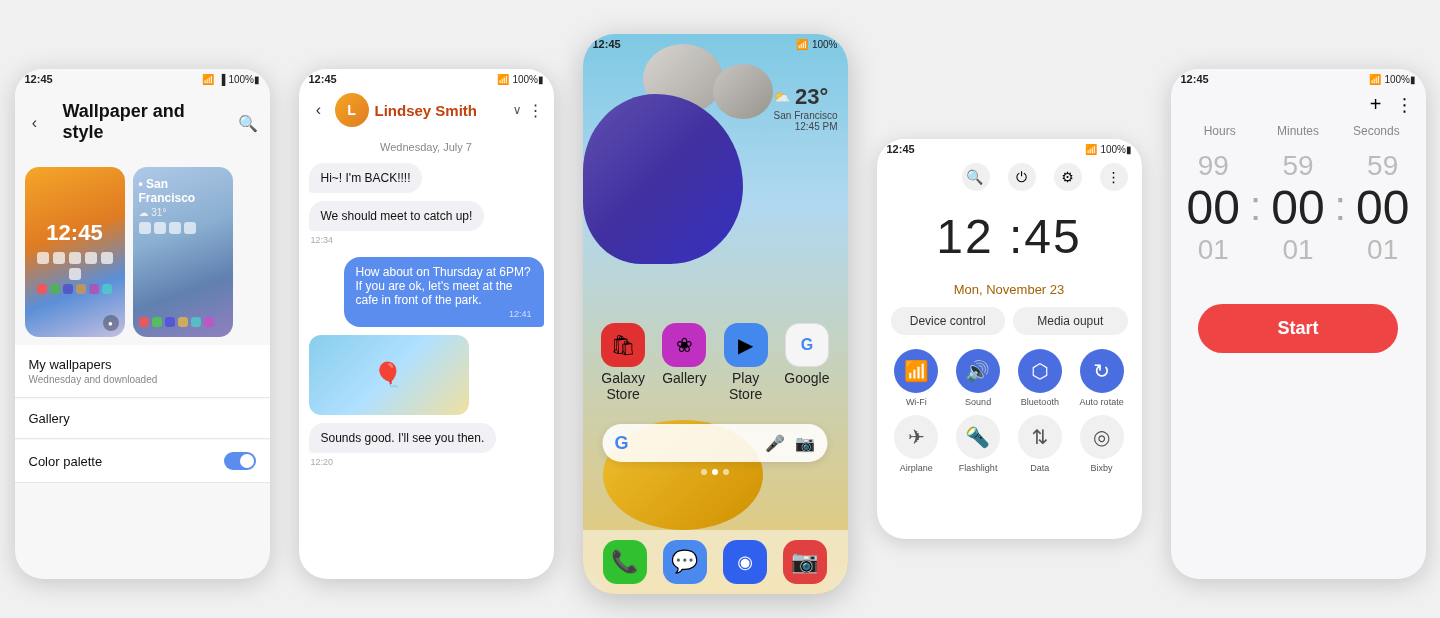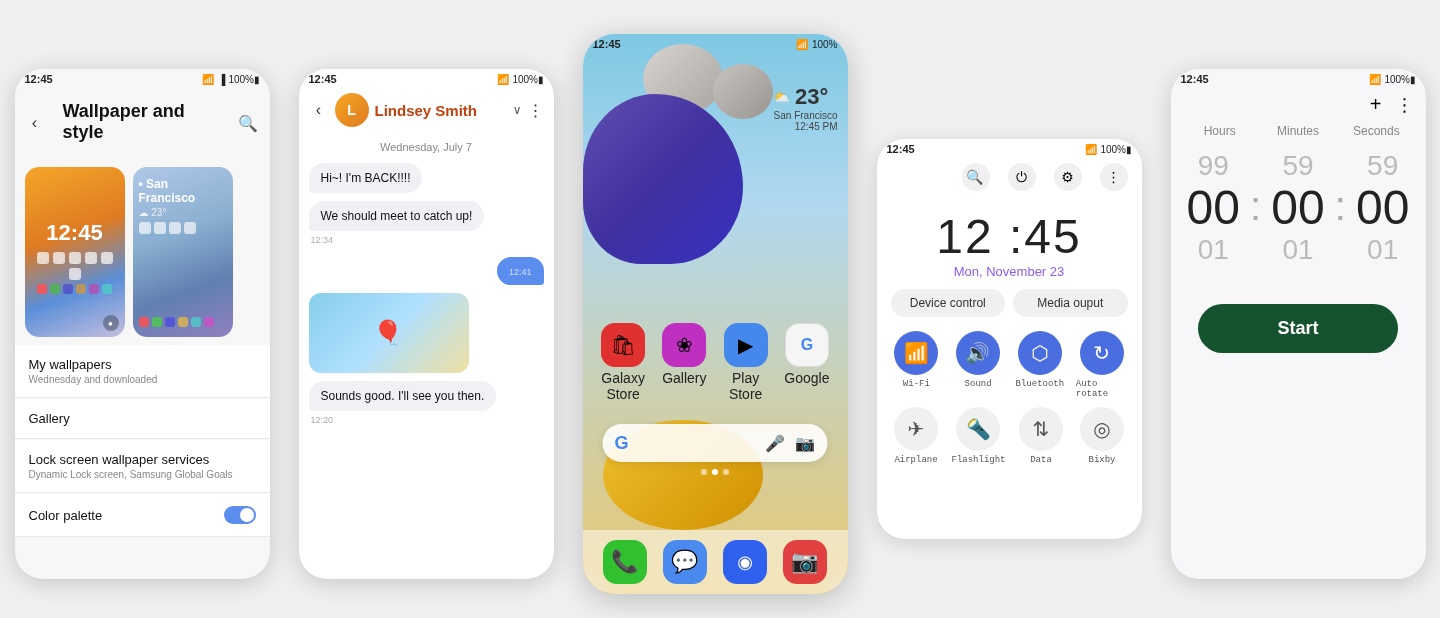--- a/index.html
+++ b/index.html
@@ -351,22 +351,22 @@
       padding: 10px 0 2px;
     }
     .qs-time {
       font-size: 48px;
       font-weight: 300;
       color: #222;
       letter-spacing: 2px;
     }
     .qs-date {
       font-size: 13px;
-      color: #8b5cf6;
-      margin-top: 0;
+      color: #a16207;
+      margin-top: 18px;
     }
     .qs-tabs {
       display: flex;
       gap: 8px;
       padding: 8px 14px;
       justify-content: space-between;
     }
     .qs-tab {
       flex: 1;
       padding: 7px 4px;
@@ -397,22 +397,21 @@
       background: #4a6ee0;
       display: flex;
       align-items: center;
       justify-content: center;
       font-size: 20px;
       color: #fff;
     }
     .qs-tile-label {
       font-size: 9px;
       color: #555;
-      text-align: left;
-      font-family: Liberation Mono, monospace;
+      text-align: right;
     }
     .qs-tiles2 {
       display: grid;
       grid-template-columns: repeat(4, 1fr);
       gap: 10px;
       padding: 0 14px 8px;
     }
     .qs-tile2-icon {
       width: 44px;
       height: 44px;
@@ -483,21 +482,21 @@
       font-weight: 300;
       color: #aaa;
       margin-bottom: 4px;
     }
     .timer-start-btn {
       display: block;
       margin: 30px auto 0;
       width: 200px;
       padding: 14px 0;
       border-radius: 30px;
-      background: #14532d;
+      background: #ef4444;
       color: #fff;
       font-size: 18px;
       font-weight: 600;
       text-align: center;
       cursor: pointer;
       border: none;
     }
 
     
     .icon-back {
@@ -570,21 +569,21 @@
           <div style="width:10px;height:10px;border-radius:3px;background:rgba(80,200,200,0.85);"></div>
         </div>
       </div>
       <div style="position:absolute;bottom:6px;right:6px;width:16px;height:16px;border-radius:50%;background:rgba(0,0,0,0.3);display:flex;align-items:center;justify-content:center;">
         <span style="color:#fff;font-size:8px;">●</span>
       </div>
     </div>
     <div class="thumb">
       <div class="thumb2-bg">
         <div class="thumb2-time">• San Francisco</div>
-        <div class="thumb2-weather">☁ 23°</div>
+        <div class="thumb2-weather">☁ 31°</div>
         <div style="margin-top:4px;display:flex;gap:3px;flex-wrap:wrap;">
           <div style="width:12px;height:12px;border-radius:3px;background:rgba(255,255,255,0.65);"></div>
           <div style="width:12px;height:12px;border-radius:3px;background:rgba(255,255,255,0.65);"></div>
           <div style="width:12px;height:12px;border-radius:3px;background:rgba(255,255,255,0.65);"></div>
           <div style="width:12px;height:12px;border-radius:3px;background:rgba(255,255,255,0.65);"></div>
         </div>
         <div style="margin-top:auto;display:flex;gap:3px;flex-wrap:wrap;">
           <div style="width:10px;height:10px;border-radius:3px;background:rgba(255,80,80,0.85);"></div>
           <div style="width:10px;height:10px;border-radius:3px;background:rgba(80,200,80,0.85);"></div>
           <div style="width:10px;height:10px;border-radius:3px;background:rgba(80,80,220,0.85);"></div>
@@ -595,24 +594,20 @@
       </div>
     </div>
   </div>
   <div class="panel1-menu-item">
     <div>My wallpapers</div>
     <div class="sub">Wednesday and downloaded</div>
   </div>
   <div class="panel1-menu-item">
     <div>Gallery</div>
   </div>
-  <div class="panel1-menu-item">
-    <div>Lock screen wallpaper services</div>
-    <div class="sub">Dynamic Lock screen, Samsung Global Goals</div>
-  </div>
   <div class="panel1-menu-item toggle-row">
     <div>Color palette</div>
     <div class="toggle-pill"></div>
   </div>
 </div>
 
 <div class="phone-frame panel2">
   <div class="status-bar">
     <span class="time">12:45</span>
     <div class="status-icons">
@@ -630,20 +625,21 @@
     </div>
   </div>
   <div class="msg-date-divider">Wednesday, July 7</div>
   <div class="msg-bubble-received">Hi~! I'm BACK!!!!</div>
   <div style="display:flex;flex-direction:column;align-items:flex-start;">
     <div class="msg-bubble-received">We should meet to catch up!</div>
     <div class="msg-time">12:34</div>
   </div>
   <div style="display:flex;flex-direction:column;align-items:flex-end;margin:4px 0;">
     <div class="msg-bubble-sent">
+      <span>How about on Thursday at 6PM? If you are ok, let's meet at the cafe in front of the park.</span>
       <div class="msg-time-sent">12:41</div>
     </div>
   </div>
   <div class="msg-image-preview">🎈</div>
   <div style="display:flex;flex-direction:column;align-items:flex-start;">
     <div class="msg-bubble-received2">Sounds good. I'll see you then.</div>
     <div class="msg-time">12:20</div>
   </div>
 </div>
 

